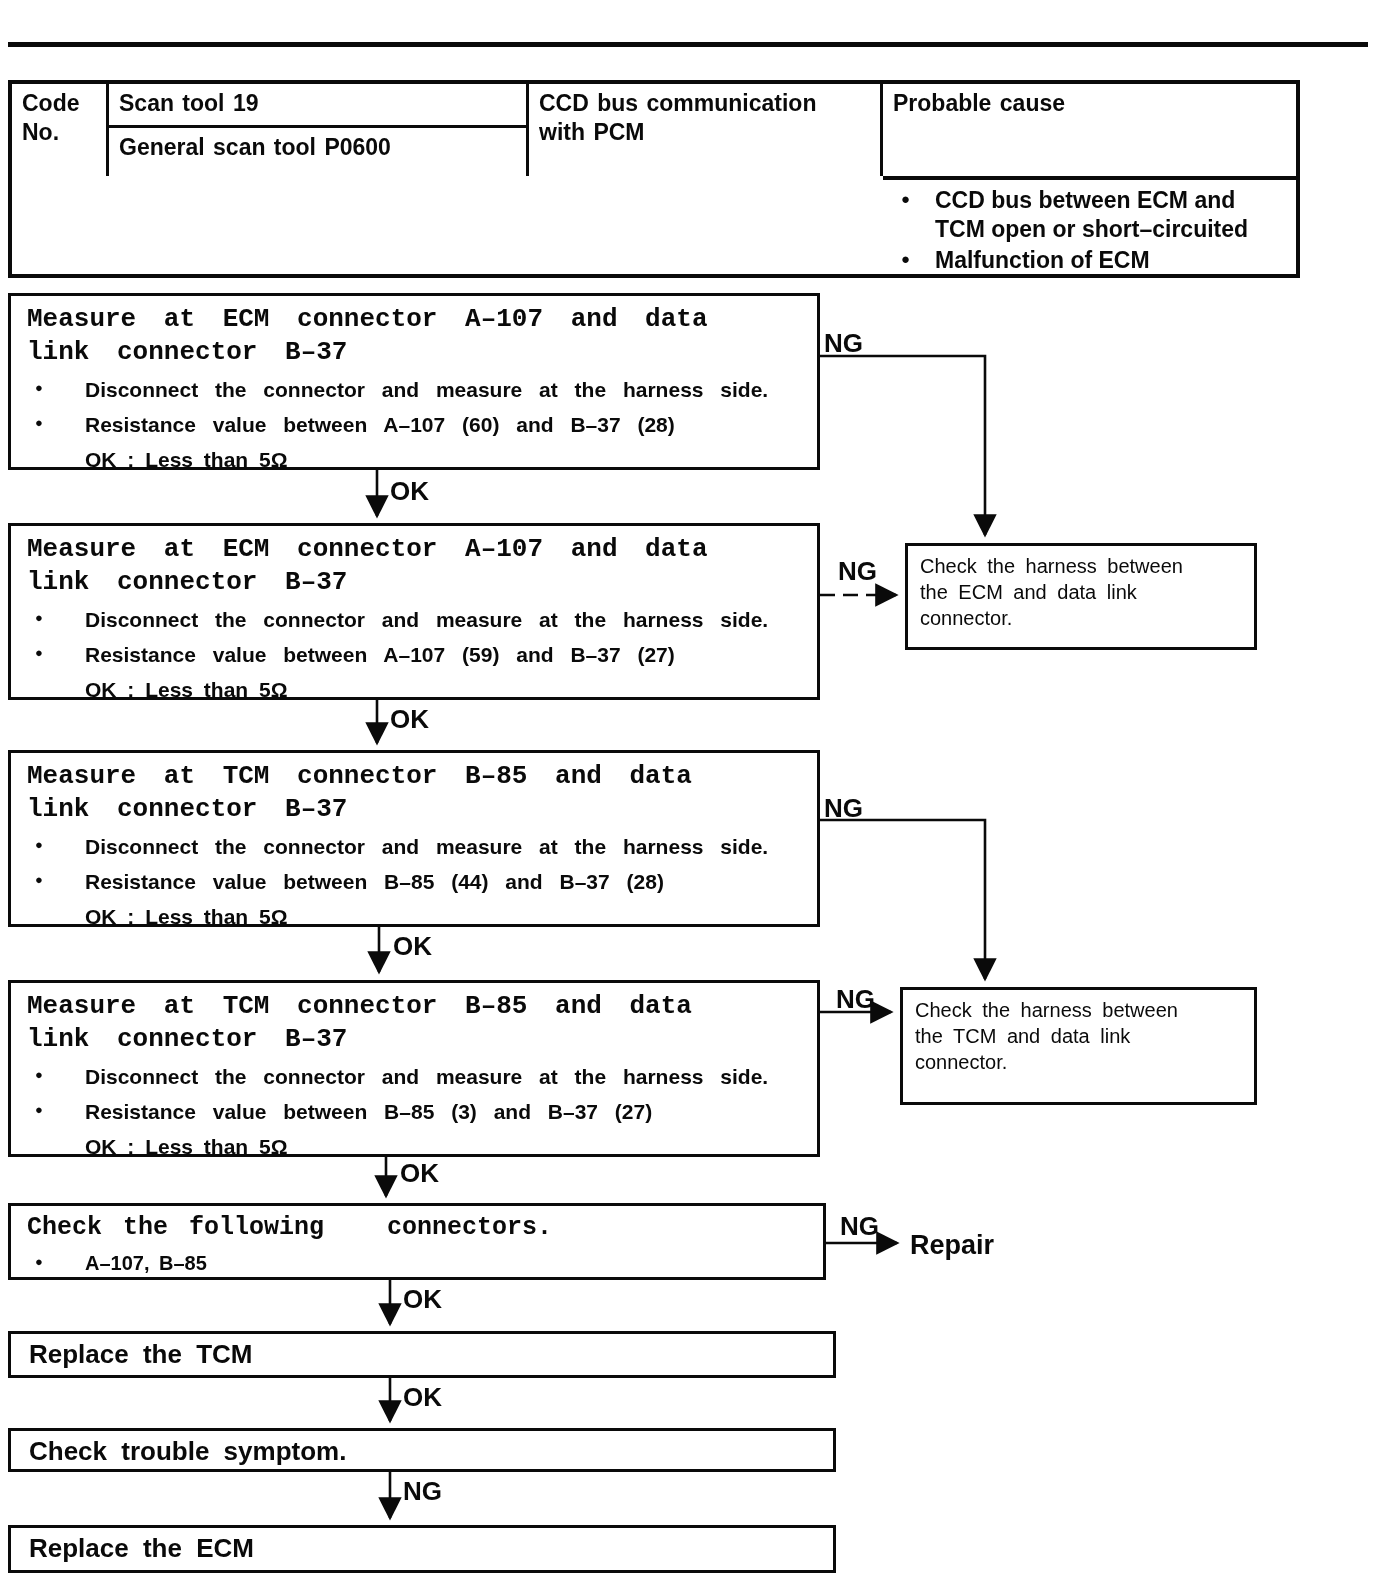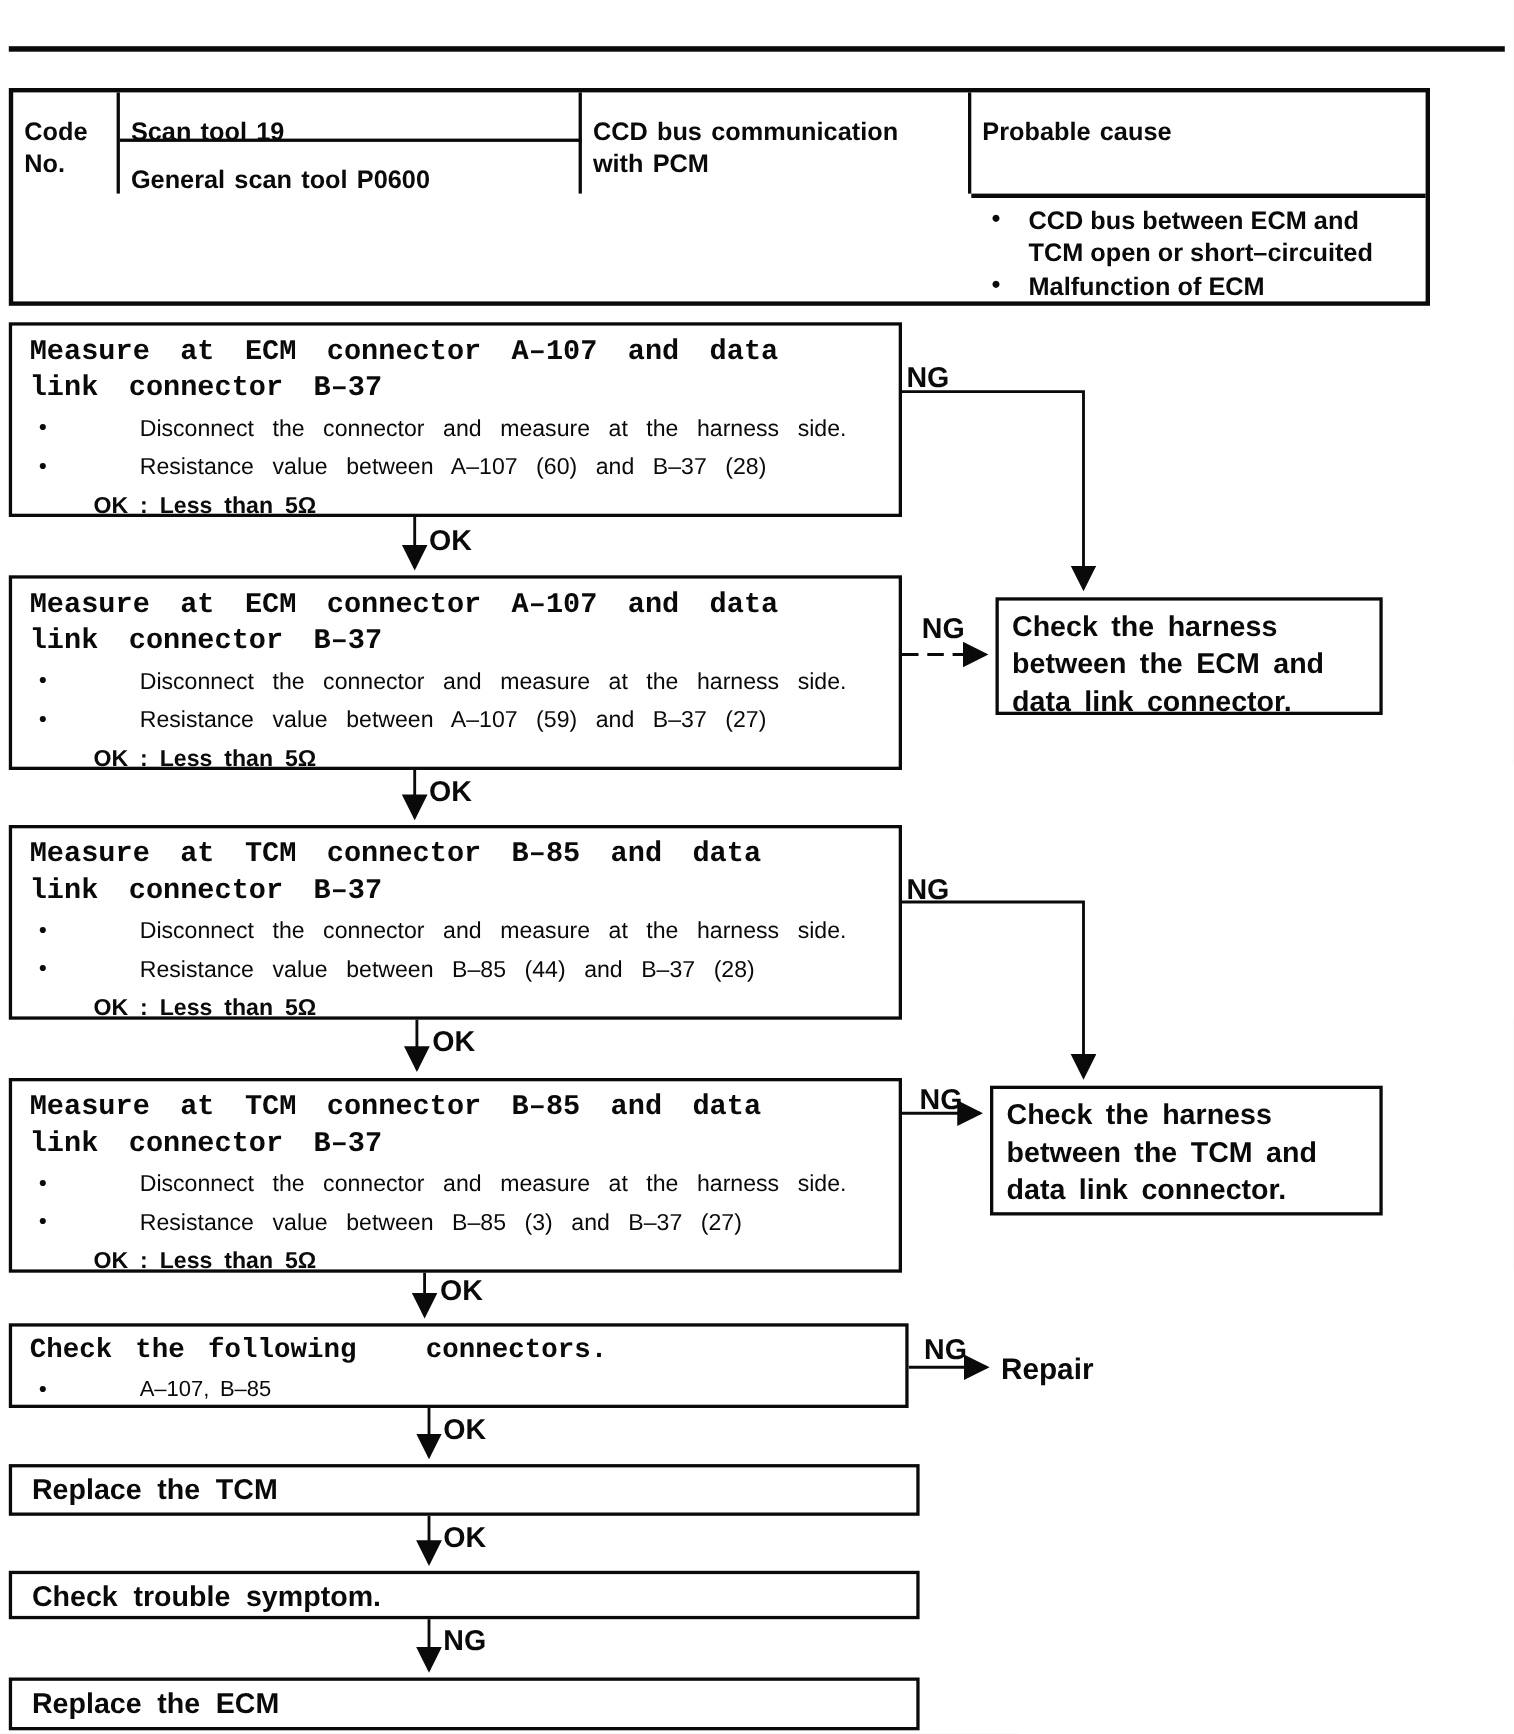--- a/index.html
+++ b/index.html
@@ -14,48 +14,48 @@
     font-size:29px;font-weight:700;letter-spacing:.5px;word-spacing:6px;
   }
   #title-rule{position:absolute;left:8px;top:42px;width:1360px;height:5px;background:#0a0a0a;}
   
   .dtc-table{
     position:absolute;left:8px;top:80px;width:1284px;
     display:grid;grid-template-columns:97px 420px 354px 1fr;
     grid-template-rows:44px 48px 98px;
     border:4px solid #0a0a0a;font-size:23px;font-weight:600;line-height:1.25;
   }
-  .dtc-table .cell{padding:21px 10px;word-spacing:2px;}
+  .dtc-table .cell{padding:5px 10px;word-spacing:2px;}
   .cell-code{grid-row:1/3;grid-column:1;border-right:3px solid #0a0a0a;}
   .cell-scan1{grid-row:1;grid-column:2;border-right:3px solid #0a0a0a;border-bottom:3px solid #0a0a0a;}
   .cell-scan2{grid-row:2;grid-column:2;border-right:3px solid #0a0a0a;padding-top:9px;}
   .cell-desc{grid-row:1/3;grid-column:3;border-right:3px solid #0a0a0a;}
   .cell-pc{grid-row:1/3;grid-column:4;}
   .cell-cond{grid-row:3;grid-column:1/4;border-top:4px solid #0a0a0a;border-right:3px solid #0a0a0a;padding-top:6px;}
   .cell-causes{grid-row:3;grid-column:4;border-top:4px solid #0a0a0a;padding:6px 6px;}
   .cause-row{position:relative;padding-left:46px;margin-bottom:2px;}
   .cause-row::before{content:"●";position:absolute;left:12px;top:4px;font-size:15px;}
   
   .fbox{position:absolute;background:#fff;border:3px solid #0a0a0a;}
   .step-box{left:8px;width:806px;height:171px;}
   .step-title{margin:7px 0 9px 16px;max-width:730px;font-size:26px;font-weight:700;line-height:1.27;word-spacing:12px;font-family:Liberation Mono, monospace;}
-  .step-bullet{position:relative;padding-left:116px;font-size:21px;font-weight:400;word-spacing:11px;margin-bottom:11px;}
+  .step-bullet{position:relative;padding-left:74px;font-size:21px;font-weight:700;word-spacing:11px;margin-bottom:11px;}
   .step-bullet::before{content:"●";position:absolute;left:24px;top:2px;font-size:13px;}
   .step-okline{margin-left:74px;font-size:21px;font-weight:600;word-spacing:5px;}
   #box1{top:293px;} #box2{top:523px;} #box3{top:750px;} #box4{top:980px;}
   #box5{left:8px;top:1203px;width:812px;height:71px;}
   #box5 .step-title{margin:6px 0 8px 16px;font-size:25px;word-spacing:6px;white-space:pre-wrap;}
   #box5 .step-bullet{font-size:20px;margin-bottom:12px;word-spacing:4px;}
   .wide-box{left:8px;width:822px;}
   .wide-box .wide-label{margin:5px 0 0 18px;font-size:26px;font-weight:700;word-spacing:7px;}
   #box6{top:1331px;height:41px;} #box7{top:1428px;height:38px;} #box8{top:1525px;height:42px;}
   .harness-box{background:#fff;border:3px solid #0a0a0a;position:absolute;}
   #hbox1{left:905px;top:543px;width:346px;height:101px;}
   #hbox2{left:900px;top:987px;width:351px;height:112px;}
-  .harness-text{margin:7px 0 0 12px;width:300px;font-size:26px;font-weight:700;line-height:1.3;word-spacing:5px;}
+  .harness-text{margin:7px 0 0 12px;width:300px;font-size:20px;font-weight:400;line-height:1.3;word-spacing:5px;}
   
   .edge-label{position:absolute;font-size:26px;font-weight:600;}
   #repair-label{position:absolute;left:910px;top:1230px;font-size:27px;font-weight:600;word-spacing:4px;}
   #flow-arrows{position:absolute;left:0;top:0;pointer-events:none;}
 </style>
 </head>
 <body>
 
 <div id="page">
 

